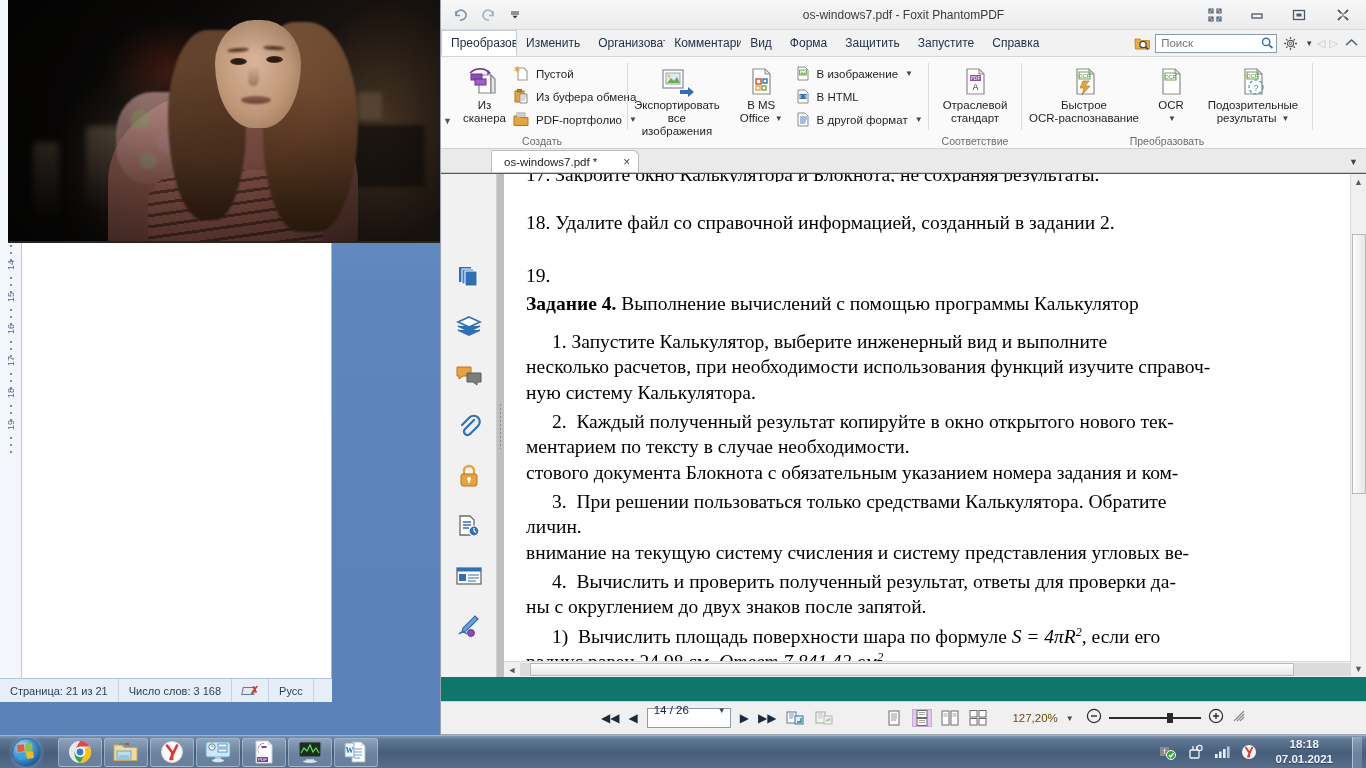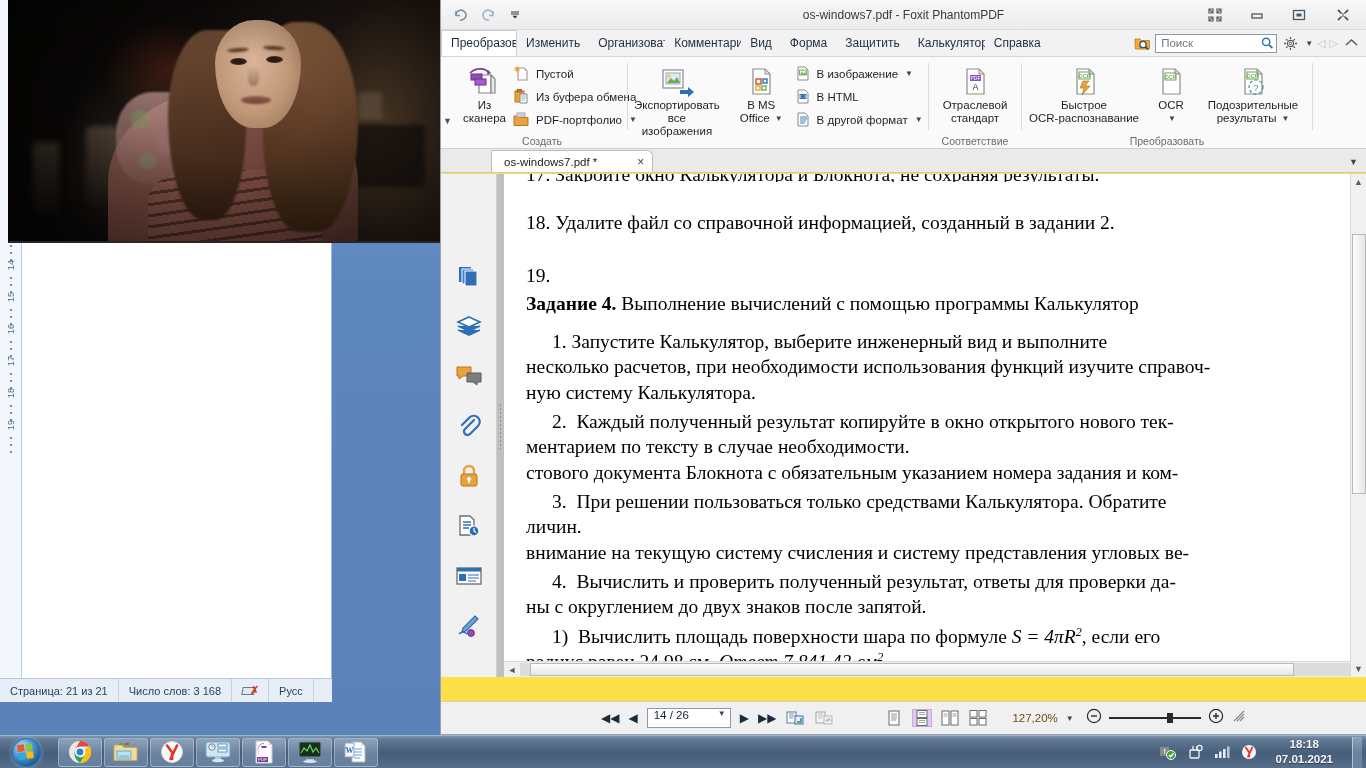--- a/index.html
+++ b/index.html
@@ -148,21 +148,21 @@
   .vid-mouth { position:absolute; left:233px; top:96px; width:30px; height:8px;
     background: linear-gradient(180deg,#8d5c4c,#6d4038); border-radius:50%; filter: blur(.9px); }
   .vid-vignette {
     position: absolute; inset: 0;
     background: radial-gradient(ellipse 330px 220px at 52% 45%, transparent 25%, rgba(0,0,0,.62) 100%);
   }
 
   
   .foxit {
     position: absolute; left: 440px; top: 0; width: 926px; height: 735px;
-    background: #fde047;
+    background: #0f766e;
     border: 1px solid #9aa4ae;
     border-top: none; border-right: none;
   }
   .foxit-titlebar {
     position: relative; height: 30px;
     background: linear-gradient(180deg,#f7f7f7,#ececec);
     border-bottom: 1px solid #dadada;
     display: flex; align-items: center;
   }
   .qat { display: flex; align-items: center; gap: 7px; padding-left: 10px; }
@@ -244,21 +244,21 @@
 
   
   .tabstrip {
     height: 24px; background: #eaeaea; border-bottom: 1px solid #c8c8c8;
     display: flex; align-items: flex-end; position: relative;
     padding-left: 50px;
   }
   .doc-tab {
     height: 22px; background: #fff;
     border: 1px solid #bdbdbd; border-bottom: none;
-    display: flex; align-items: center; gap: 40px;
+    display: flex; align-items: center; gap: 26px;
     padding: 0 8px 0 12px;
     font-size: 11.5px; color: #222;
     border-radius: 2px 6px 0 0;
   }
   .tab-close { font-size: 12px; color: #444; }
   .tabstrip-caret {
     position: absolute; right: 8px; bottom: 5px; font-size: 9px; color: #444;
   }
 
   
@@ -327,21 +327,21 @@
   
   .pdf-status {
     position: absolute; left: 0; right: 0; bottom: 0; height: 33px;
     background: #f0f0f0; border-top: 1px solid #cfcfcf;
     display: flex; align-items: center; gap: 6px;
     padding: 0 10px;
   }
   .pdf-status .nav { display: flex; align-items: center; gap: 9px; margin-left: 150px; }
   .pg-box {
     width: 84px; height: 20px; background: #fff; border: 1px solid #8a9bae;
-    display: flex; justify-content: space-between;
+    display: flex; align-items: center; justify-content: space-between;
     padding: 0 4px 16px 6px; font-size: 11.5px; color: #123;
   }
   .navarrow { color: #1b2b3b; font-size: 12px; }
   .viewmodes { display: flex; align-items: center; gap: 8px; margin-left: 44px; }
   .vm { width: 20px; height: 18px; display: flex; align-items: center; justify-content: center; }
   .vm.active { background: #e3c9ef; border: 1px solid #c9a9d9; }
   .zoomval { font-size: 11.5px; color: #6b4a0e; margin-left: 18px; }
   .zoom-ctrl { display: flex; align-items: center; gap: 7px; margin-left: 6px; }
   .zslider { width: 92px; height: 12px; position: relative; }
   .zslider .ztrack { position: absolute; top: 5px; left: 0; right: 0; height: 2px; background: #2a2a2a; }
@@ -542,21 +542,21 @@
 
     <div class="foxit-menurow">
       <div class="menu-tabs">
         <div class="menu-tab active">Преобразование</div>
         <div class="menu-tab">Изменить</div>
         <div class="menu-tab">Организовать</div>
         <div class="menu-tab">Комментарий</div>
         <div class="menu-tab">Вид</div>
         <div class="menu-tab">Форма</div>
         <div class="menu-tab">Защитить</div>
-        <div class="menu-tab">Калькулятор</div>
+        <div class="menu-tab">Запустите</div>
         <div class="menu-tab">Справка</div>
       </div>
       <div class="menu-right">
         <span class="ico-btn">
           <svg width="17" height="16" viewBox="0 0 17 16">
             <path d="M1 4 h5 l1.4 1.6 h8 v8.4 h-14 z" fill="#f0ab3a" stroke="#c8872a" stroke-width="1"></path>
             <circle cx="9" cy="9.5" r="3.2" fill="#fff" stroke="#3b4a5c" stroke-width="1.3"></circle>
             <path d="M11.4 11.9 L14 14.4" stroke="#3b4a5c" stroke-width="1.6"></path>
           </svg>
         </span>

